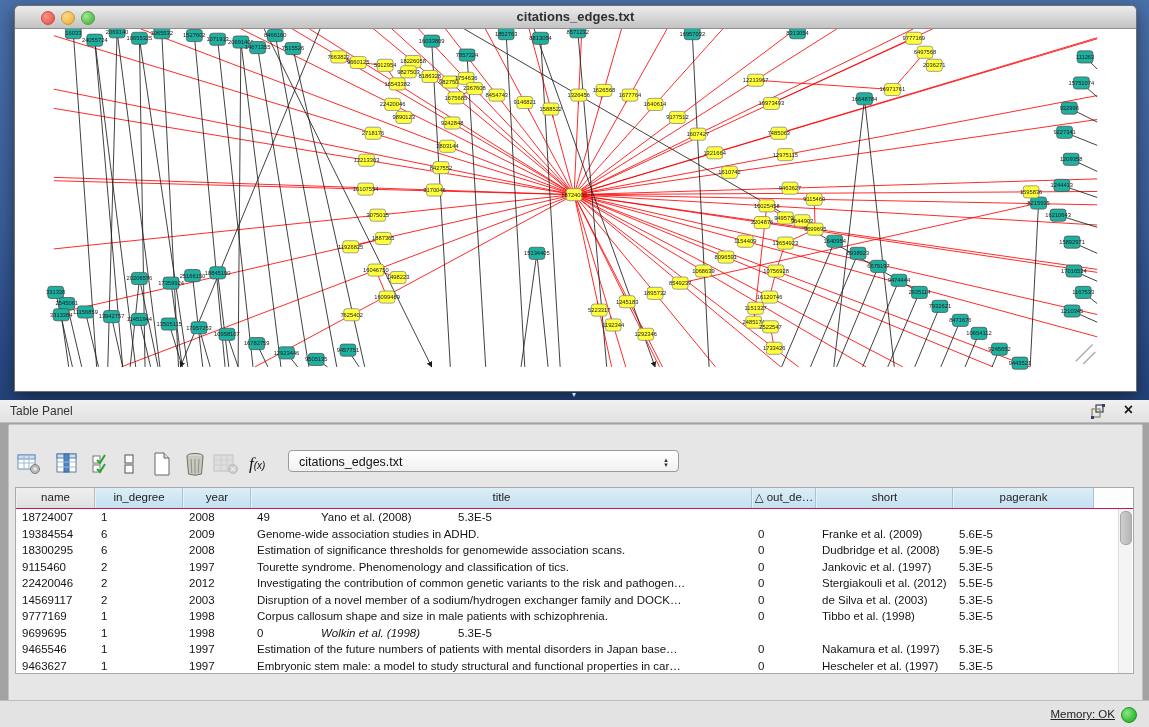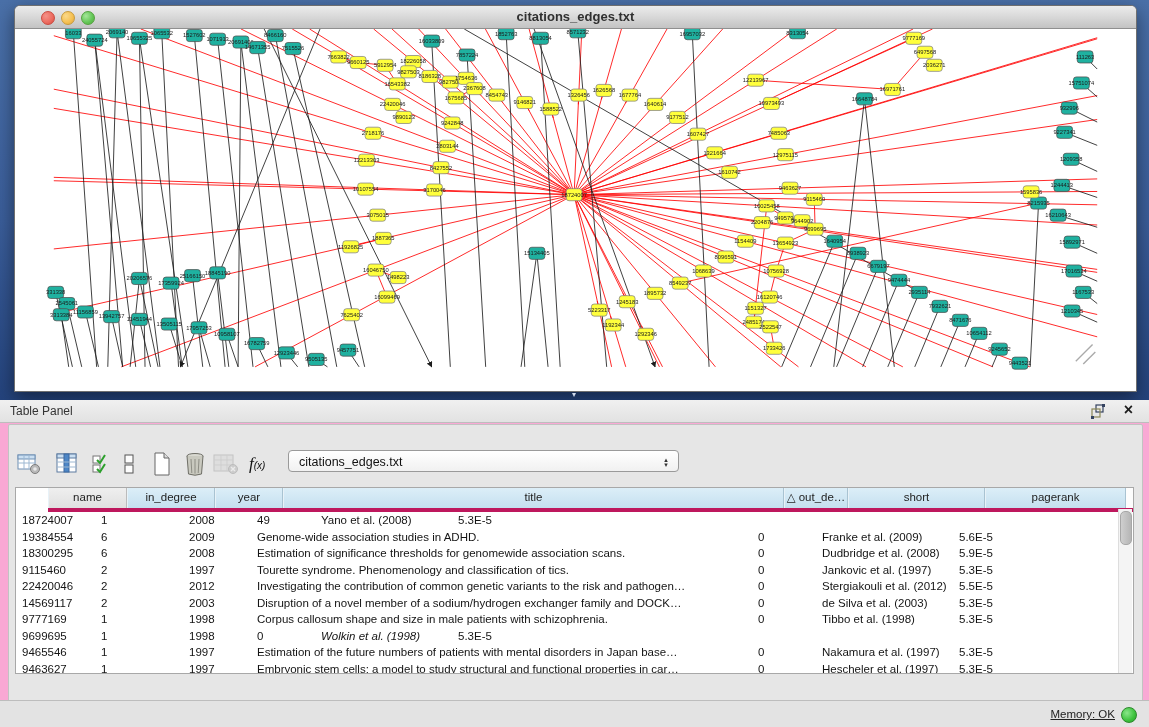--- a/index.html
+++ b/index.html
@@ -19,21 +19,21 @@
     font-size:13px;color:#303030;font-weight:bold;}
   .tl{position:absolute;top:5px;width:12px;height:12px;border-radius:50%;}
   .tl.red{left:26px;background:radial-gradient(circle at 4px 4px,#f49288,#ec6a5e 60%,#d24b3e);border:1px solid #c94b40;}
   .tl.yel{left:46px;background:radial-gradient(circle at 4px 4px,#fad98b,#f5bf4f 60%,#d6a243);border:1px solid #c79a3d;}
   .tl.grn{left:66px;background:radial-gradient(circle at 4px 4px,#a5e69a,#61c554 60%,#58a942);border:1px solid #53a03e;}
   #canvas{position:absolute;left:0;top:23px;right:0;bottom:0;background:#ffffff;}
   #graph{position:absolute;left:0;top:0;}
   #splitter-notch{position:absolute;left:567px;top:391px;width:14px;height:8px;
     color:#cfd9ea;font-size:8px;line-height:8px;text-align:center;}
   
-  #table-panel{position:absolute;left:0;top:400px;width:1149px;height:327px;background:#f9a8d4;}
+  #table-panel{position:absolute;left:0;top:400px;width:1149px;height:327px;background:#a3a3a3;}
   #panel-titlebar{position:absolute;left:0;top:0;width:1149px;height:22px;
     background:linear-gradient(180deg,#f0f0f0,#e2e2e2);border-bottom:1px solid #bdbdbd;}
   #panel-titlebar .ptitle{position:absolute;left:10px;top:4px;font-size:12px;color:#333;}
   #float-btn{position:absolute;right:44px;top:4px;width:15px;height:15px;cursor:default;}
   #close-btn{position:absolute;right:16px;top:1px;font-size:16px;font-weight:bold;color:#1c1c1c;cursor:default;}
   #panel-body{position:absolute;left:8px;top:24px;width:1133px;height:276px;
     background:#e6e6e6;border:1px solid #c2c2c2;border-radius:2px;}
   
   .tbtn{position:absolute;top:24px;width:30px;height:30px;display:flex;align-items:center;justify-content:flex-start;}
   .tbtn.disabled{opacity:.45;}
@@ -41,21 +41,21 @@
   #fx i{font-family:"Liberation Serif","DejaVu Serif",serif;font-size:17px;}
   #fx .fxp{font-size:10px;font-style:italic;}
   #combo{position:absolute;left:279px;top:25px;width:391px;height:22px;
     background:linear-gradient(180deg,#ffffff,#f1f1f1);border:1px solid #9a9a9a;
     border-radius:4px;font-size:12.5px;color:#111;line-height:22px;padding-left:10px;box-sizing:border-box;}
   #combo .arrows{position:absolute;right:7px;top:0;height:22px;width:10px;
     display:flex;flex-direction:column;align-items:center;justify-content:center;font-size:7px;color:#333;line-height:5px;}
   
   #tablebox{position:absolute;left:6px;top:62px;width:1119px;height:187px;background:#fff;
     border:1px solid #a8a8a8;box-sizing:border-box;overflow:hidden;}
-  #thead{display:flex;height:20px;border-bottom:4px solid #be185d;margin-left:32px;}
+  #thead{display:flex;height:20px;border-bottom:1px solid #be185d;}
   .hcell{box-sizing:border-box;border-right:1px solid #a9c3d2;border-left:1px solid #e8f2f8;
     background:linear-gradient(180deg,#dceef8,#c5e0ef);
     font-size:11.5px;color:#222;text-align:center;line-height:19px;
     overflow:hidden;white-space:nowrap;}
   .hcell.first{background:linear-gradient(180deg,#efefef,#e0e0e0);border-right:1px solid #bbb;}
   .hcell.filler{background:#fdfdfd;border:none;}
   .trow{display:flex;height:16.5px;background:#fff;}
   .tcell{box-sizing:border-box;padding-left:6px;font-size:11.5px;color:#141414;
     line-height:16.5px;overflow:hidden;white-space:nowrap;}
   #vscroll{position:absolute;right:1px;top:21px;width:13px;height:164px;background:#f4f4f4;border-left:1px solid #ddd;}
@@ -740,21 +740,21 @@
               <div class="tcell" style="width: 68px;">1997</div>
               <div class="tcell" style="width: 501px;">Estimation of the future numbers of patients with mental disorders in Japan base…</div>
               <div class="tcell" style="width: 64px;">0</div>
               <div class="tcell" style="width: 137px;">Nakamura et al. (1997)</div>
               <div class="tcell" style="width: 141px;">5.3E-5</div>
             </div>
             <div class="trow">
               <div class="tcell" style="width: 79px;">9463627</div>
               <div class="tcell" style="width: 88px;">1</div>
               <div class="tcell" style="width: 68px;">1997</div>
-              <div class="tcell" style="width: 501px;">Embryonic stem cells: a model to study structural and functional properties in car…</div>
+              <div class="tcell" style="width: 501px;">Embryonic stem male: a model to study structural and functional properties in car…</div>
               <div class="tcell" style="width: 64px;">0</div>
               <div class="tcell" style="width: 137px;">Hescheler et al. (1997)</div>
               <div class="tcell" style="width: 141px;">5.3E-5</div>
             </div>
           </div>
         <div id="vscroll">
           <div id="vthumb"></div>
         </div>
       </div>
 

